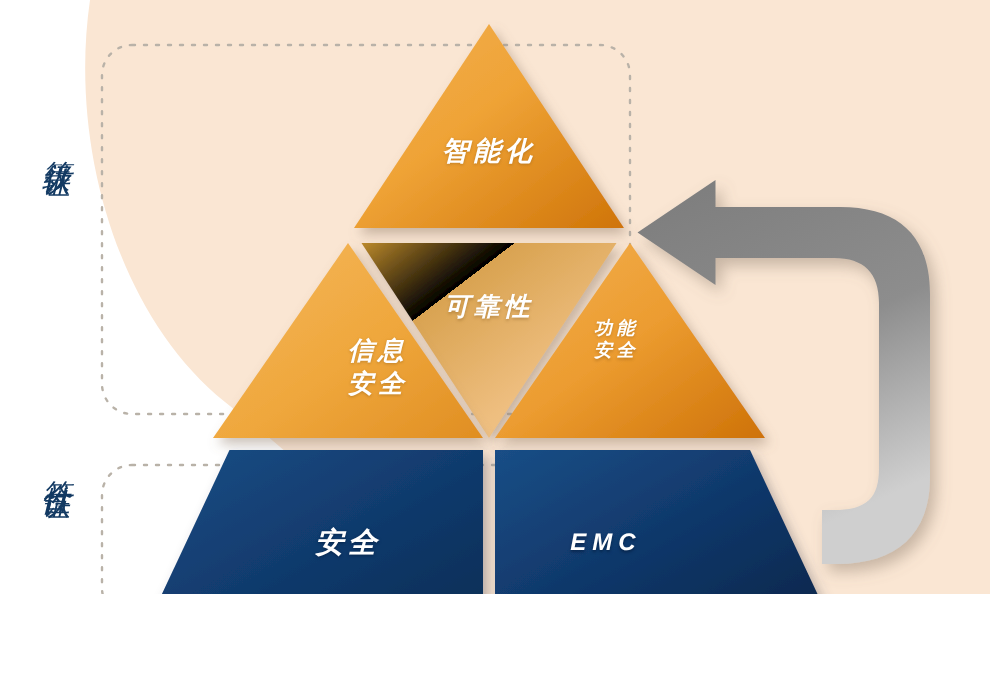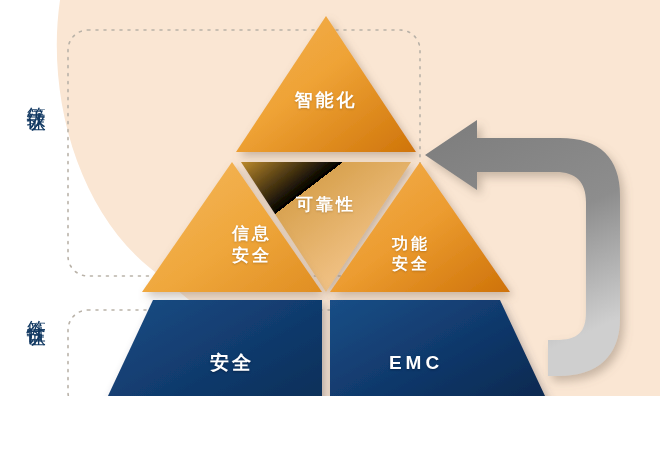--- a/index.html
+++ b/index.html
@@ -9,20 +9,21 @@
   }
   body {
     font-family: "Liberation Sans", "DejaVu Sans", sans-serif;
   }
   #stage {
     position: relative;
     width: 660px;
     height: 396px;
     overflow: hidden;
     background: #ffffff;
+    font-style: italic;
   }
   #stage svg.layer {
     position: absolute;
     left: 0;
     top: 0;
     width: 660px;
     height: 454px;
   }
   .side-label {
     position: absolute;
@@ -49,23 +50,23 @@
     letter-spacing: 3px;
     line-height: 1.28;
     white-space: pre-line;
     user-select: none;
     text-shadow: 0 1px 2px rgba(90,55,10,0.30);
     transform: translate(-50%, -50%);
   }
   #text-intelligent { left: 326px; top: 101px;  font-size: 18px; }
   #text-infosec    { left: 252px; top: 245px;  font-size: 17px; }
   #text-reliability{ left: 326px; top: 205px;  font-size: 17px; text-shadow: 0 1px 2px rgba(120,80,25,0.35); }
-  #text-funcsafe   { left: 411px; top: 254px;  font-size: 16px; }
+  #text-funcsafe   { left: 411px; top: 227px;  font-size: 12px; }
   #text-safety     { left: 232px; top: 363px;  font-size: 19px; text-shadow: 0 1px 2px rgba(0,20,50,0.55); }
-  #text-emc        { left: 416px; top: 363px;  font-size: 19px; letter-spacing: 4px; text-shadow: 0 1px 2px rgba(0,20,50,0.55); }
+  #text-emc        { left: 404px; top: 363px;  font-size: 16px; letter-spacing: 4px; text-shadow: 0 1px 2px rgba(0,20,50,0.55); }
 </style>
 </head>
 <body>
 
 <div id="stage">
 
   <svg class="layer" viewBox="0 0 660 454">
     <defs>
       <linearGradient id="gradOrangeTop" x1="0" y1="0" x2="1" y2="1">
         <stop offset="0%" stop-color="#F2B053"></stop>

